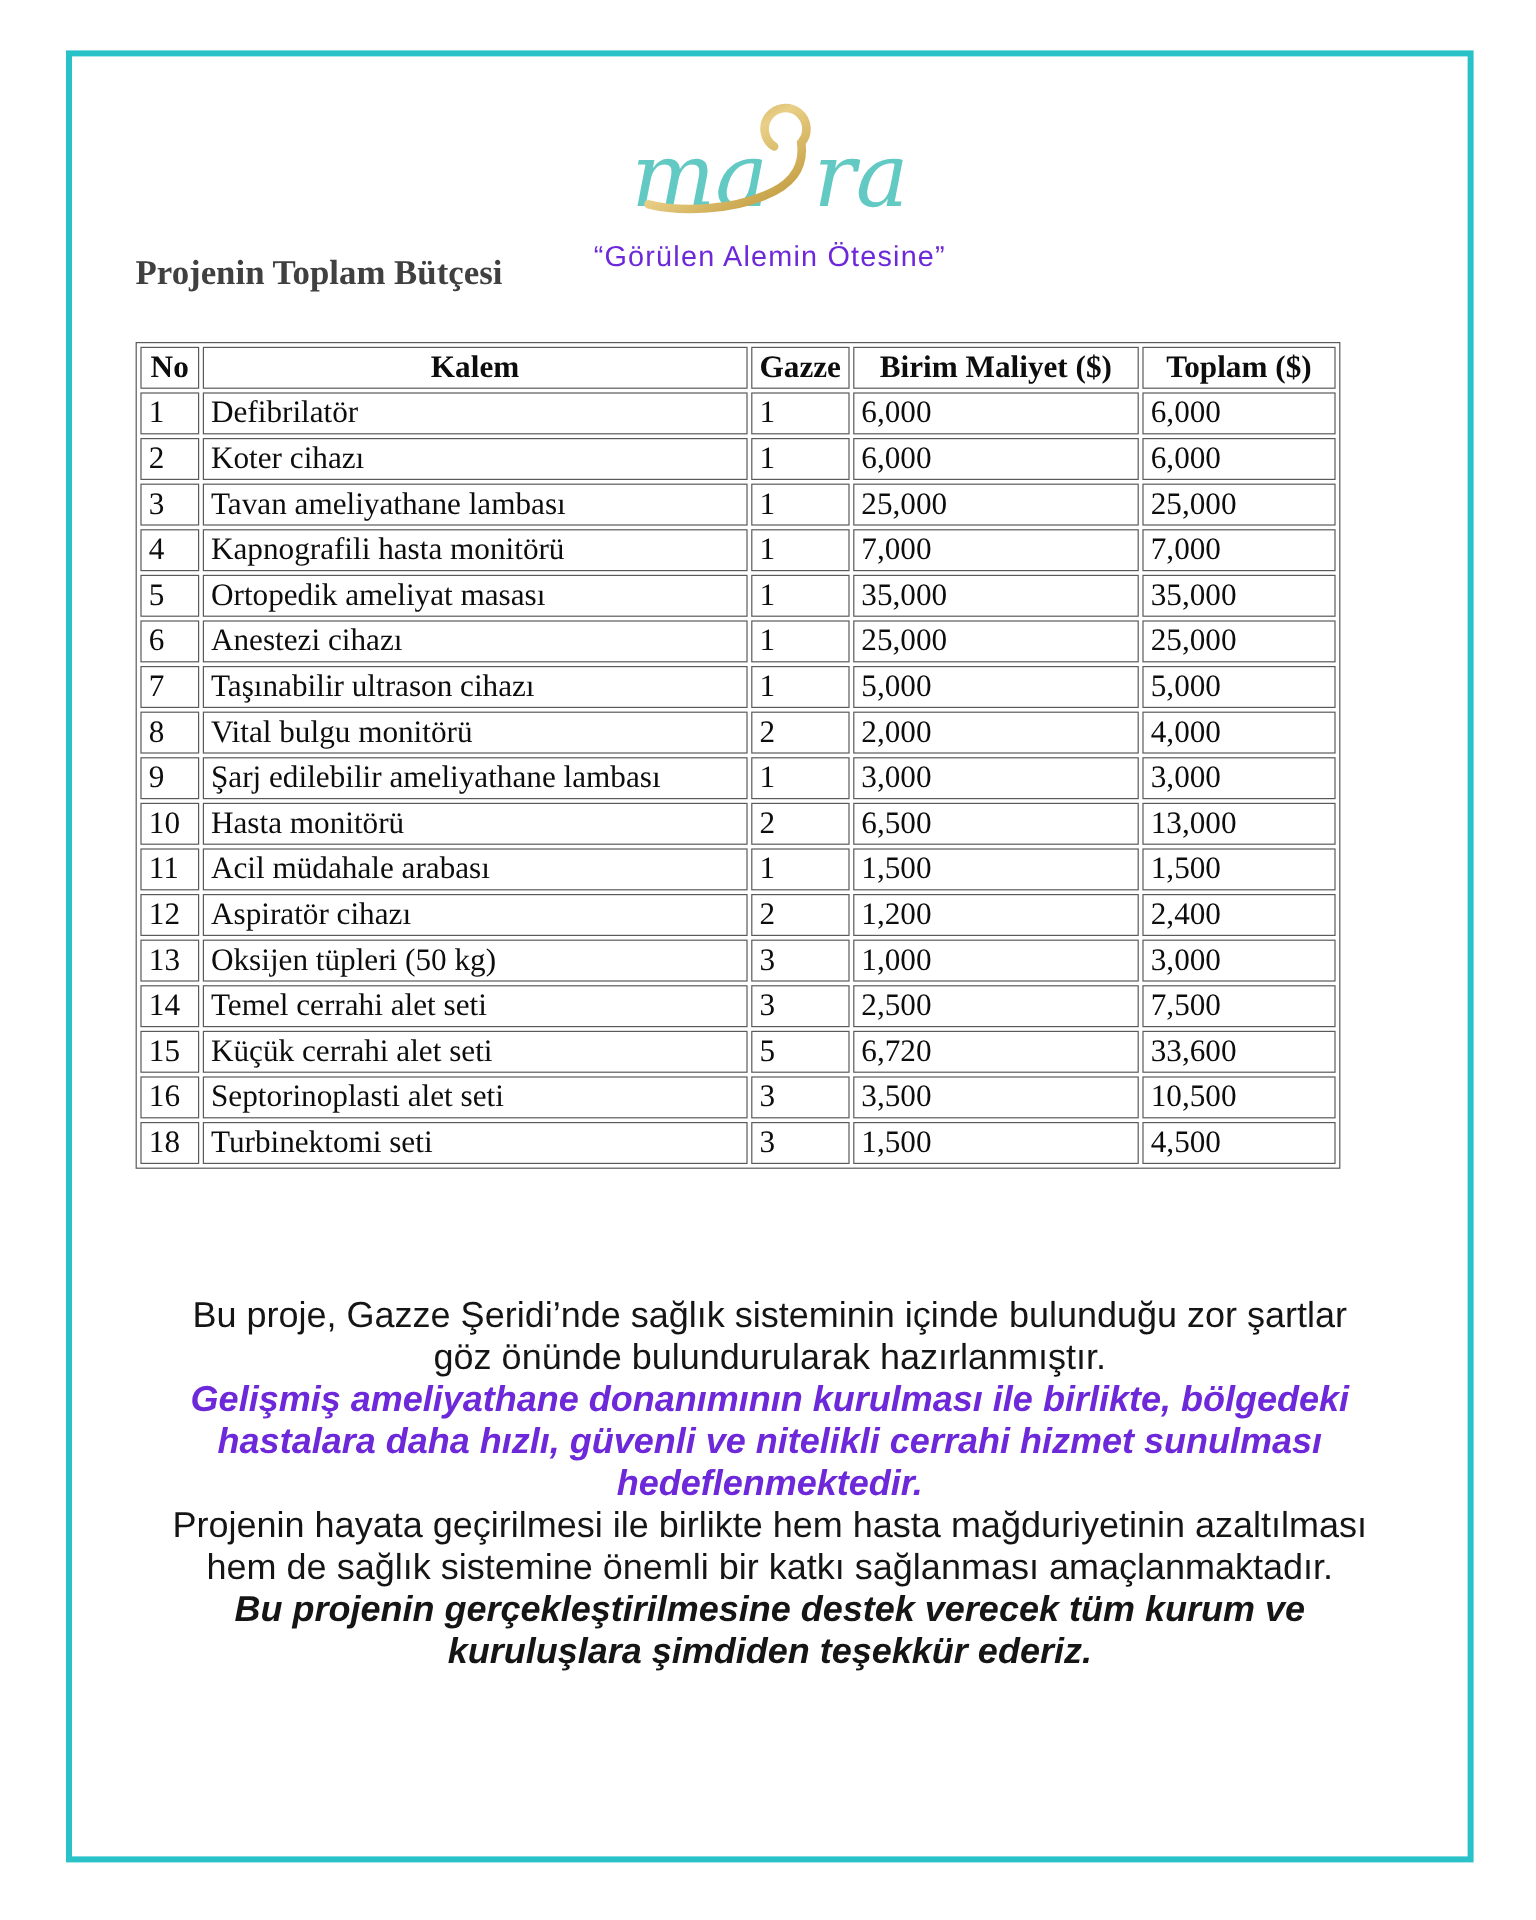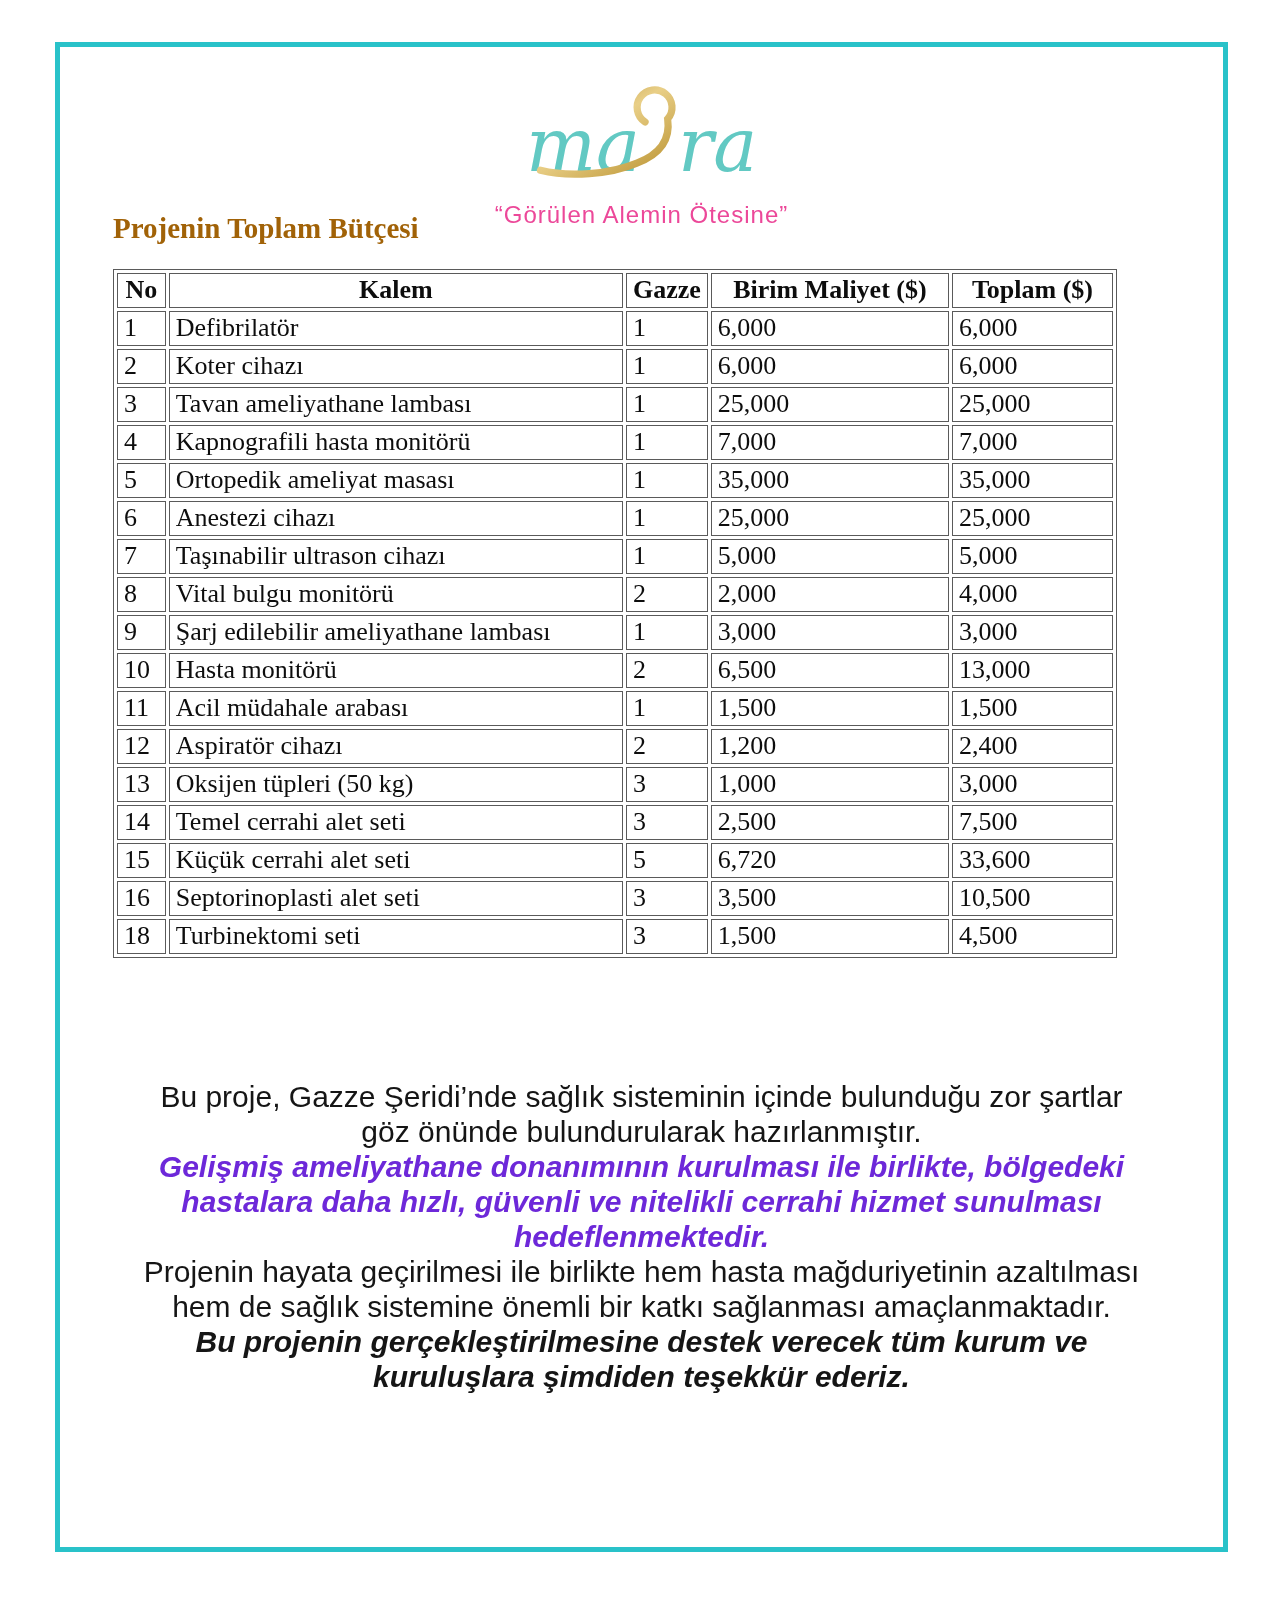--- a/index.html
+++ b/index.html
@@ -26,38 +26,38 @@
   .logo svg { width: 100%; height: 100%; display: block; }
   .logo text {
     font-family: "DejaVu Serif", serif;
     font-style: italic;
     fill: #62c9c3;
   }
   .tagline {
     position: absolute;
     top: 154px; left: 0; right: 0;
     text-align: center;
-    color: #ec4899;
+    color: #6d28d9;
     font-size: 24px;
     letter-spacing: 1px;
   }
   
   .page-title {
     position: absolute;
     left: 53px; top: 165px;
     margin: 0;
     font-family: "Liberation Serif", serif;
     font-weight: bold;
     font-size: 29px;
-    color: #a16207;
+    color: #404040;
   }
   
   .table-wrap {
     position: absolute;
-    left: 53px; top: 222px;
+    left: 53px; top: 238px;
     width: 1004px;
   }
   table.budget {
     width: 100%;
     border: 1px solid #5a5a5a;
     border-collapse: separate;
     border-spacing: 3px;
     font-family: "Liberation Serif", serif;
     color: #0d0d0d;
   }

